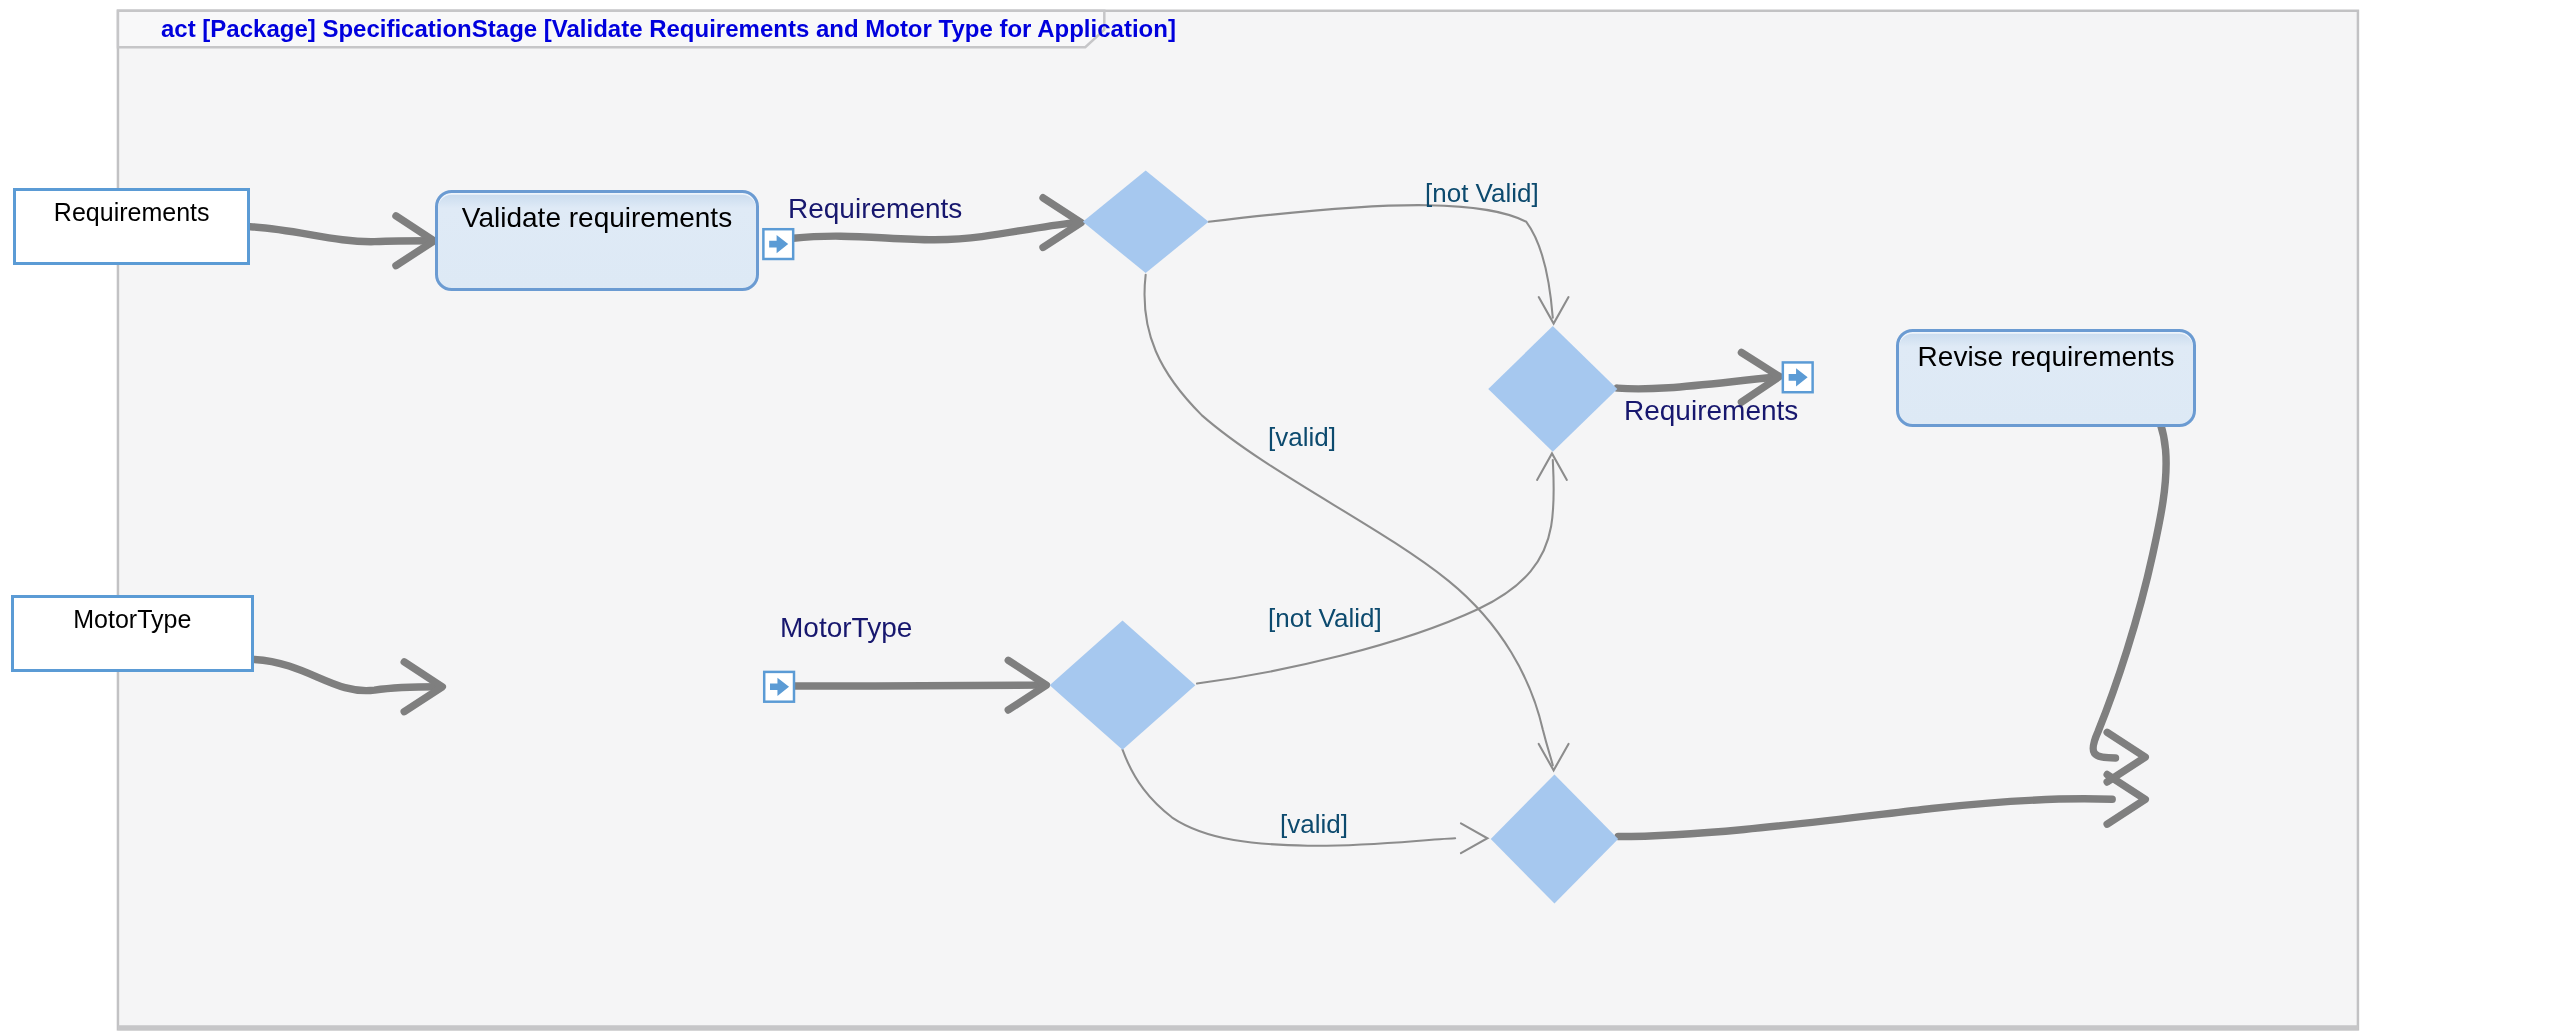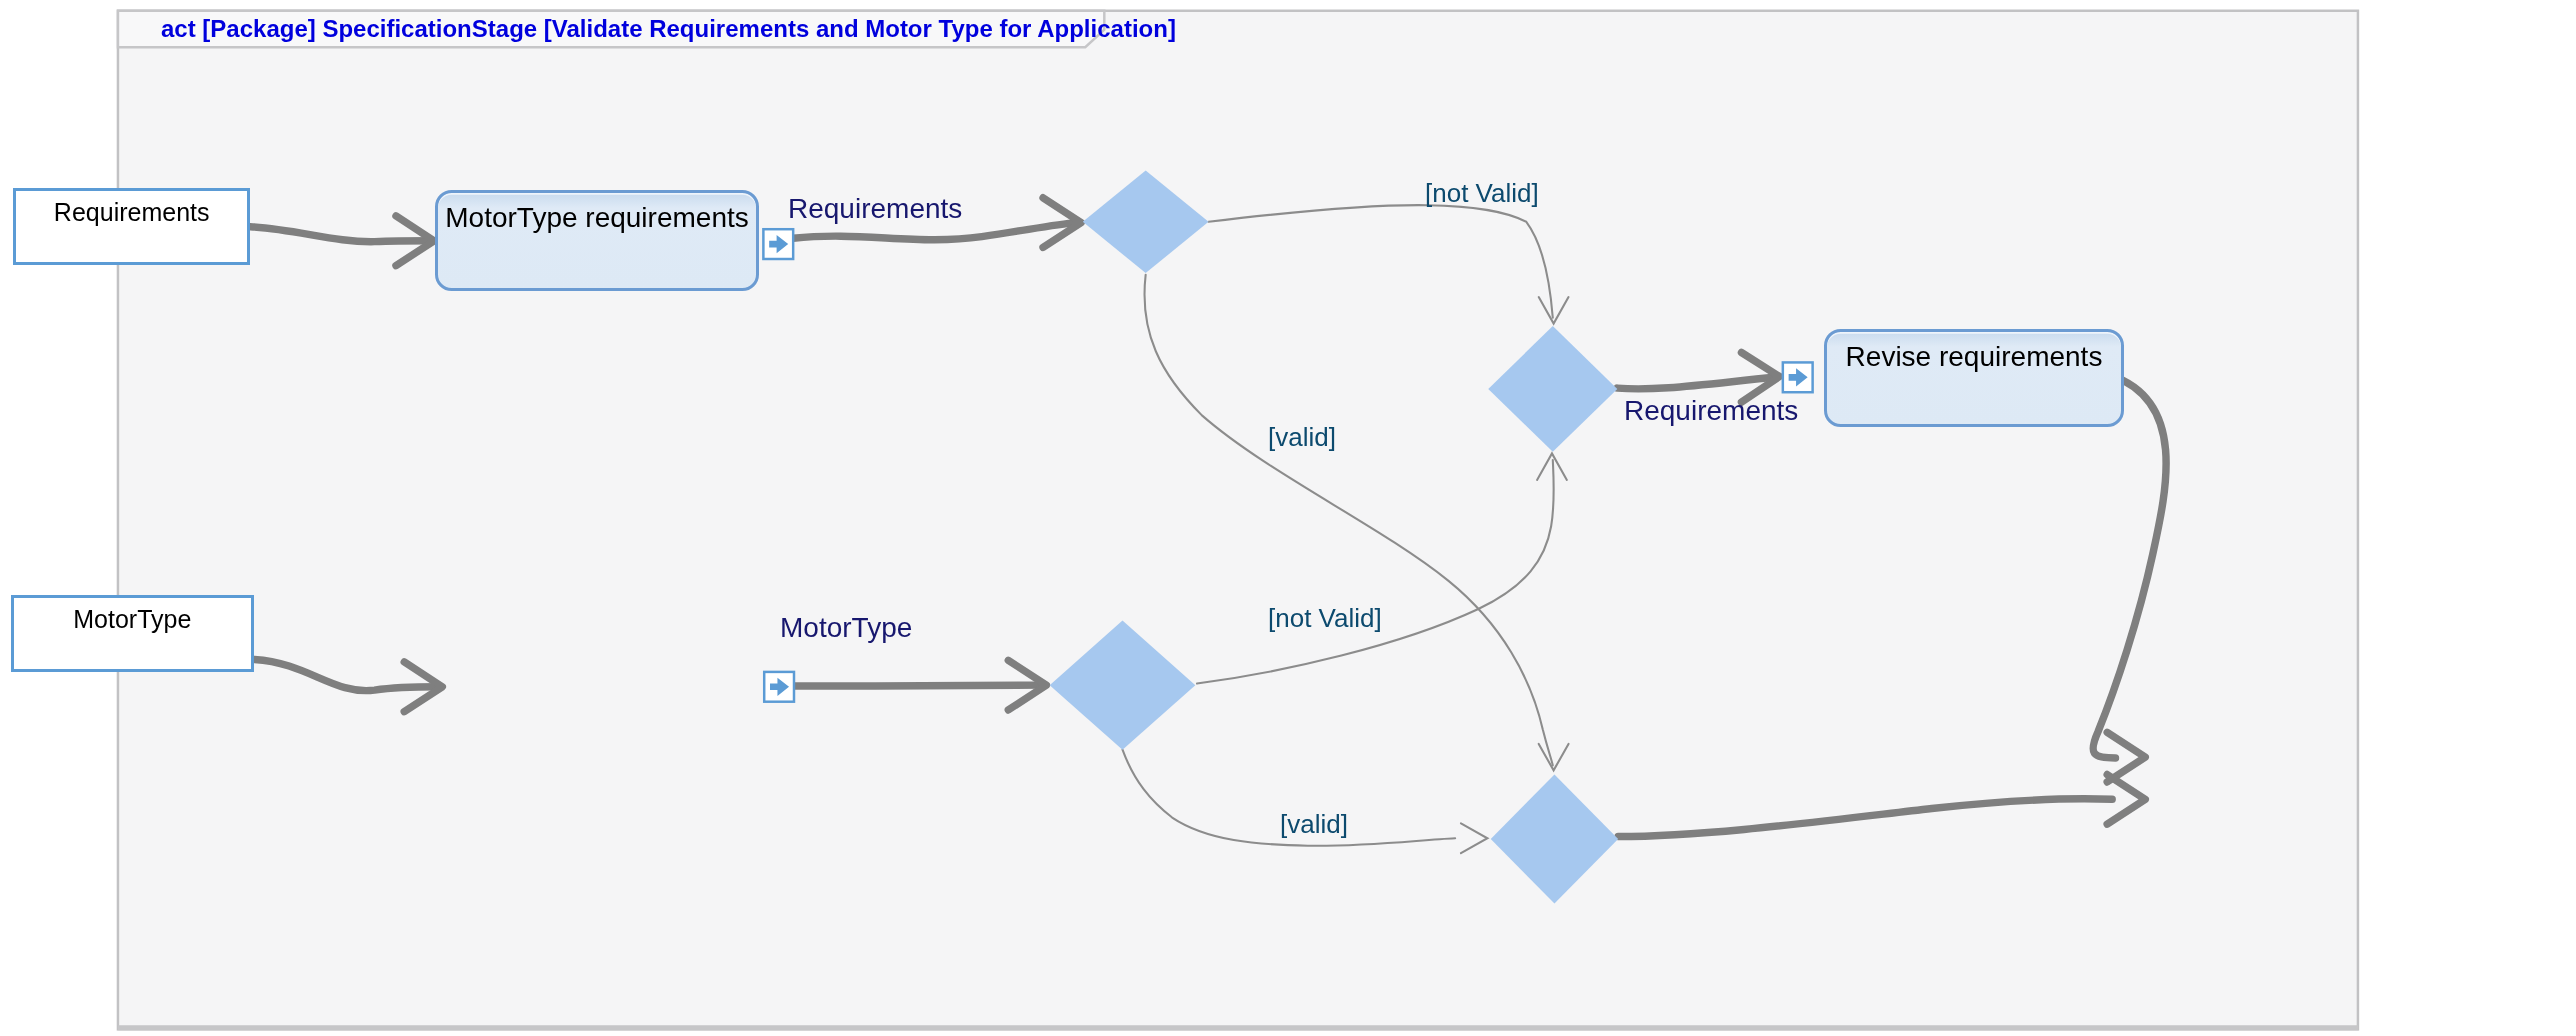--- a/index.html
+++ b/index.html
@@ -124,25 +124,25 @@
   <div class="objnode" style="left:13.2px;top:188px;width:237px;height:77px;">
     <span class="lbl">Requirements</span>
   </div>
 
   <div class="objnode" style="left:10.8px;top:595px;width:243px;height:77px;">
     <span class="lbl">MotorType</span>
   </div>
 
 
   <div class="action" style="left:435px;top:190px;width:324px;height:101px;">
-    <span class="lbl">MotorType requirements</span>
+    <span class="lbl">Validate requirements</span>
   </div>
 
 
-  <div class="action" style="left:1824px;top:329px;width:300px;height:98px;">
+  <div class="action" style="left:1896px;top:329px;width:300px;height:98px;">
     <span class="lbl">Revise requirements</span>
   </div>
 
   <div class="flowlabel" style="left:788px;top:194px;">Requirements</div>
   <div class="flowlabel" style="left:780px;top:613px;">MotorType</div>
   <div class="flowlabel" style="left:1624px;top:396px;">Requirements</div>
 
   <div class="guardlabel" style="left:1425px;top:180px;">[not Valid]</div>
   <div class="guardlabel" style="left:1268px;top:424px;">[valid]</div>
   <div class="guardlabel" style="left:1268px;top:605px;">[not Valid]</div>

